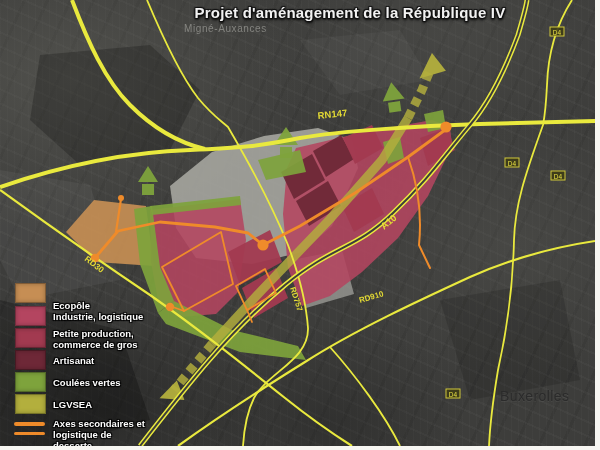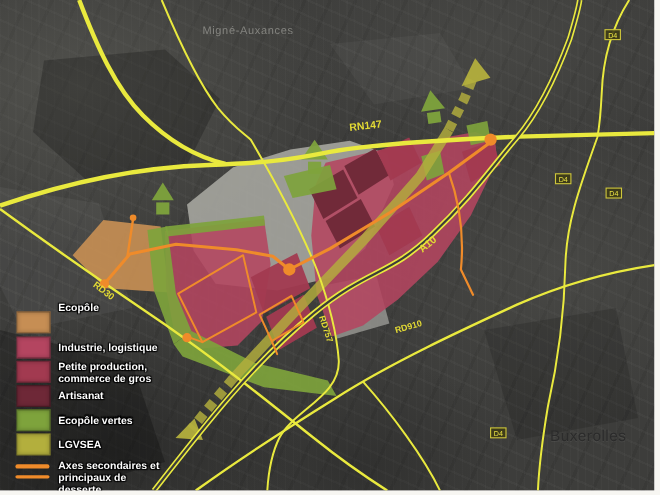--- a/index.html
+++ b/index.html
@@ -162,47 +162,48 @@
           <rect x="551" y="171" width="14" height="9" fill="rgba(62,60,22,0.9)" stroke="#cfc73b" stroke-width="1"></rect>
           <text x="558" y="178.5" font-size="6.5" fill="#e8e043" text-anchor="middle">D4</text>
         </g>
         <g>
           <rect x="446" y="389" width="14" height="9" fill="rgba(62,60,22,0.9)" stroke="#cfc73b" stroke-width="1"></rect>
           <text x="453" y="396.5" font-size="6.5" fill="#e8e043" text-anchor="middle">D4</text>
         </g>
       </g>
     </svg>
 
+    <div class="title">Projet d'aménagement de la République IV</div>
 
     <div class="town town-migne">Migné-Auxances</div>
     <div class="town town-bux">Buxerolles</div>
 
     <div class="legend">
       <div class="sw" style="top:283px;background:#c68e54;"></div>
-      <div class="ll" style="top:275px;">Ecopôle</div>
+      <div class="ll" style="top:300px;">Ecopôle</div>
 
       <div class="sw" style="top:306px;background:#b44560;"></div>
       <div class="ll" style="top:311px;">Industrie, logistique</div>
 
       <div class="sw" style="top:328px;background:#a23a50;"></div>
       <div class="ll" style="top:328px;">Petite production,</div>
       <div class="ll" style="top:339px;">commerce de gros</div>
 
       <div class="sw" style="top:350px;background:#6e2837;"></div>
       <div class="ll" style="top:355px;text-align:right;">Artisanat</div>
 
       <div class="sw" style="top:372px;background:#7ea33c;"></div>
-      <div class="ll" style="top:377px;">Ecopôle vertes</div>
+      <div class="ll" style="top:377px;">Coulées vertes</div>
 
       <div class="sw" style="top:394px;background:#b3af3d;"></div>
       <div class="ll" style="top:399px;">LGVSEA</div>
 
       <div class="axline" style="top:422px;height:4px;background:#ef8b2a;"></div>
       <div class="axline" style="top:432px;height:2.5px;background:#ef8b2a;"></div>
       <div class="ll" style="top:418px;">Axes secondaires et</div>
-      <div class="ll" style="top:429px;">principaux de</div>
+      <div class="ll" style="top:429px;">logistique de</div>
       <div class="ll" style="top:440px;">desserte</div>
     </div>
   </div>
 
   <div class="margin-right"></div>
   <div class="margin-bottom"></div>
 </div>
 
 </body></html>

